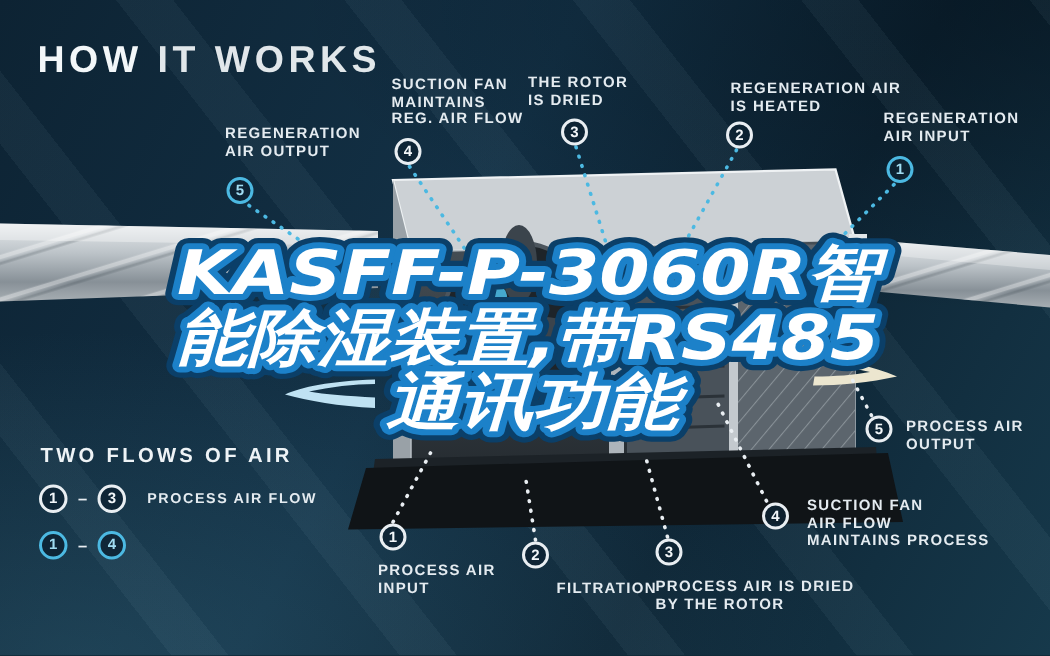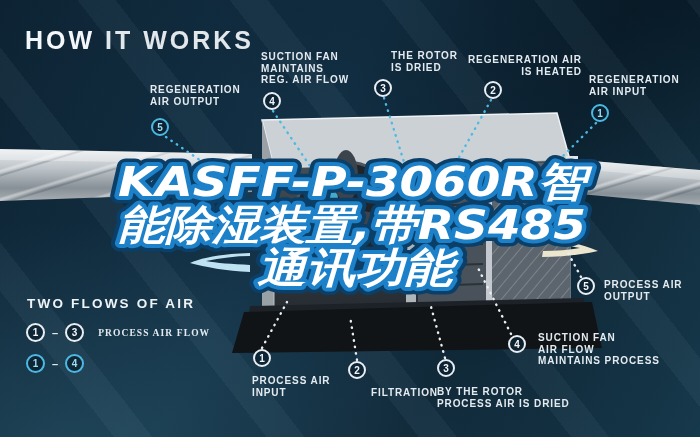--- a/index.html
+++ b/index.html
@@ -25,21 +25,21 @@
   .badge{position:absolute;width:18px;height:18px;border-radius:50%;
          background:rgba(13,34,50,.85);display:flex;align-items:center;justify-content:center;
          font-size:10px;font-weight:bold;box-sizing:border-box;}
   .ring-cyan{border:2px solid #4cb9e2;color:#9fdcf2;}
   .ring-white{border:2px solid #e9eef2;color:#f2f6f9;}
   
   .legend-head{position:absolute;left:27px;top:296px;font-size:13.5px;color:#eef3f6;letter-spacing:2.2px;font-weight:bold;white-space:nowrap;}
   .legend-row{position:absolute;left:26px;display:flex;align-items:center;gap:6px;}
   .legend-row .badge{position:static;width:19px;height:19px;flex:0 0 aupx;}
   .legend-dash{color:#e9eef2;font-size:11px;font-weight:bold;margin:0 1px;}
-  .legend-label{color:#e4ebf0;font-size:9.5px;font-weight:bold;letter-spacing:1.1px;margin-left:8px;white-space:nowrap;font-family:Liberation Serif, serif;}
+  .legend-label{color:#e4ebf0;font-size:9.5px;font-weight:bold;letter-spacing:1.1px;margin-left:8px;white-space:nowrap;}
 </style>
 </head>
 <body>
 
 <div class="stage">
   <div class="streaks"></div>
 
   <svg class="art" width="700" height="437" viewBox="0 0 700 437">
     <defs>
       <linearGradient id="ductGrad" x1="0" y1="0" x2="0" y2="1">
@@ -156,29 +156,29 @@
 
   <div class="lbl" style="left:261px;top:51px;">
     <span>SUCTION FAN</span>
     <span>MAINTAINS</span>
     <span>REG. AIR FLOW</span>
   </div>
   <div class="badge ring-white" style="left:263px;top:92px;">
       <span>4</span>
     </div>
 
-  <div class="lbl" style="left:391px;top:50px;">
+  <div class="lbl" style="left:352px;top:50px;">
     <span>THE ROTOR</span>
     <span>IS DRIED</span>
   </div>
   <div class="badge ring-white" style="left:374px;top:79px;">
       <span>3</span>
     </div>
 
-  <div class="lbl" style="left:468px;top:54px;text-align:right;">
+  <div class="lbl" style="left:487px;top:54px;">
     <span>REGENERATION AIR</span>
     <span>IS HEATED</span>
   </div>
   <div class="badge ring-white" style="left:484px;top:81px;">
       <span>2</span>
     </div>
 
   <div class="lbl" style="left:589px;top:74px;">
     <span>REGENERATION</span>
     <span>AIR INPUT</span>
@@ -199,22 +199,22 @@
       <span>2</span>
     </div>
   <div class="lbl" style="left:347px;top:387px;padding-left:24px;">
     <span>FILTRATION</span>
   </div>
 
   <div class="badge ring-white" style="left:437px;top:359px;">
       <span>3</span>
     </div>
   <div class="lbl" style="left:437px;top:386px;">
+    <span>PROCESS AIR IS DRIED</span>
     <span>BY THE ROTOR</span>
-    <span>PROCESS AIR IS DRIED</span>
   </div>
 
   <div class="badge ring-white" style="left:508px;top:335px;">
       <span>4</span>
     </div>
   <div class="lbl" style="left:538px;top:332px;">
     <span>SUCTION FAN</span>
     <span>AIR FLOW</span>
     <span>MAINTAINS PROCESS</span>
   </div>

